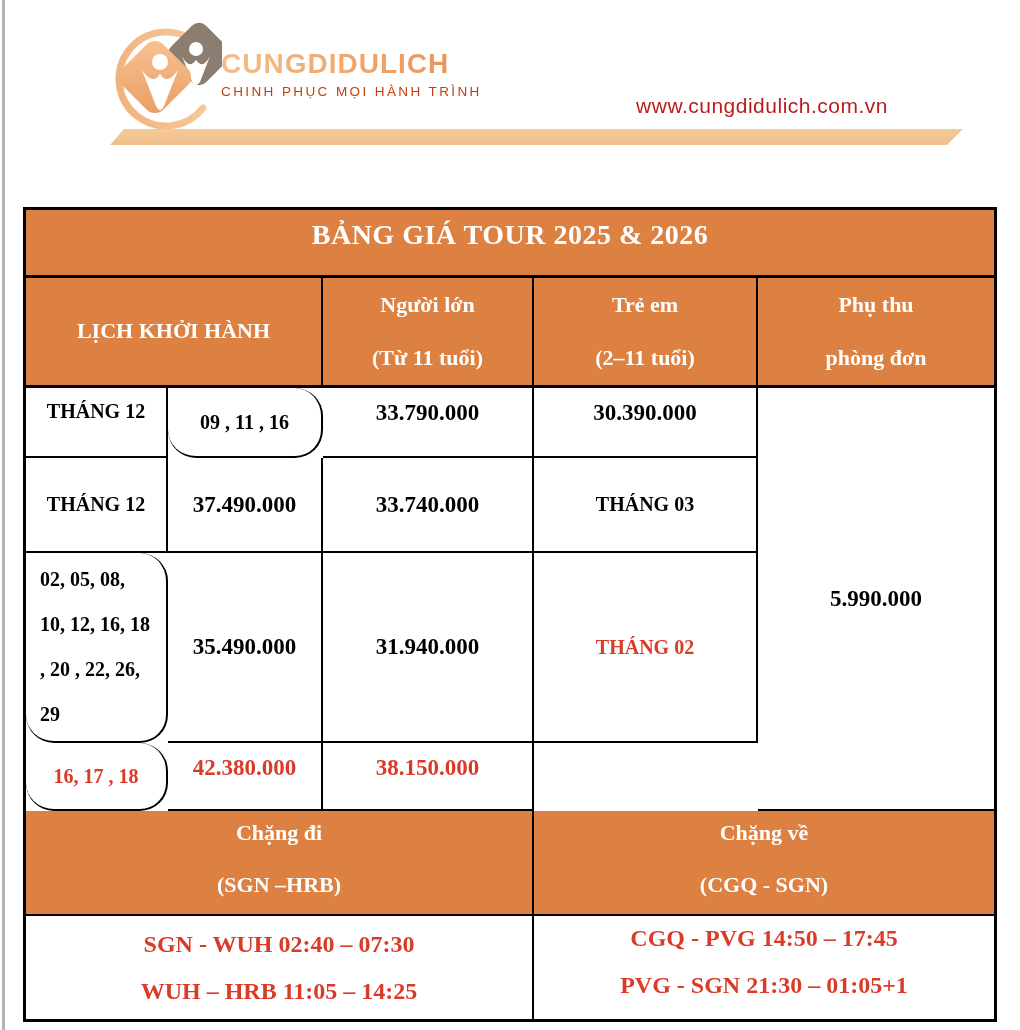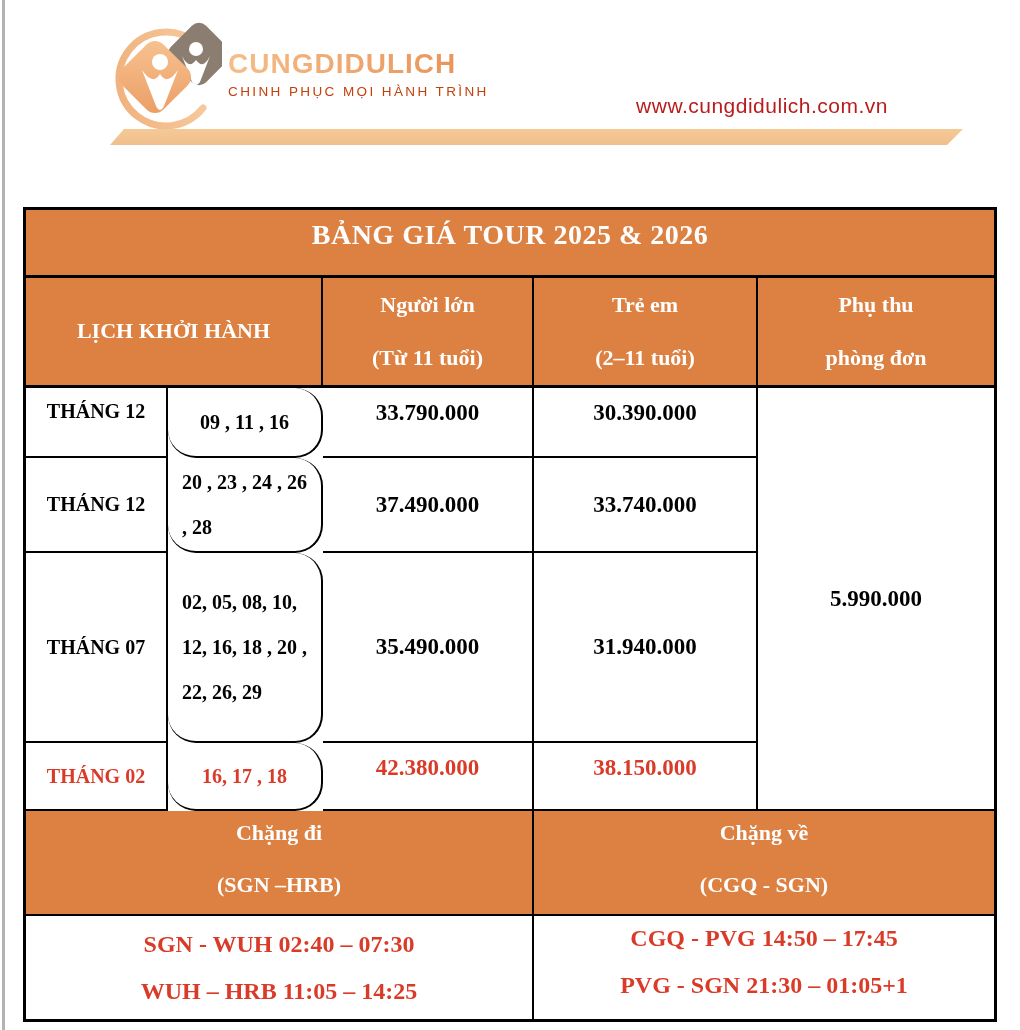--- a/index.html
+++ b/index.html
@@ -6,21 +6,21 @@
   html,body { width:1020px; height:1030px; background:#ffffff; overflow:hidden;
               font-family:"Liberation Serif","DejaVu Serif",serif; }
   #page { position:relative; width:1020px; height:1030px; background:#fff; }
 
   
   .page-edge { position:absolute; left:2px; top:0; width:3px; height:100%; background:#b3b3b3; }
 
   
   .letterhead { position:absolute; left:0; top:0; width:1020px; height:170px; }
   .logo-wrap { position:absolute; left:112px; top:20px; width:110px; height:112px; }
-  .brand-block { position:absolute; left:228px; top:48px; }
+  .brand-block { position:absolute; left:221px; top:48px; }
   .brand { font-family:"Liberation Sans","DejaVu Sans",sans-serif; font-weight:bold;
            font-size:28px; letter-spacing:1px;
            color:#efa56b; background:linear-gradient(90deg,#f6bd88,#e78f54);
            -webkit-background-clip:text; background-clip:text; -webkit-text-fill-color:transparent; }
   .tagline { font-family:"Liberation Sans","DejaVu Sans",sans-serif; font-size:13.5px;
              letter-spacing:2.4px; color:#c2410c; margin-top:4px; }
   .website { position:absolute; right:132px; top:94px; font-family:"Liberation Sans","DejaVu Sans",sans-serif;
              font-size:21px; color:#b91c1c; letter-spacing:0.5px; }
   .tan-bar { position:absolute; left:110px; top:129px; width:853px; height:16px;
              background:linear-gradient(180deg,#f5c997,#f0bf8b);
@@ -120,25 +120,24 @@
     </div>
 
     <div class="cell month top-align">THÁNG 12</div>
     <div class="cell dates top-align">09 , 11 , 16</div>
     <div class="cell price top-align">33.790.000</div>
     <div class="cell price top-align">30.390.000</div>
 
     <div class="cell surcharge no-r">5.990.000</div>
 
     <div class="cell month">THÁNG 12</div>
-    <div class="cell dates">20 , 23 , 24 , 26 , 28</div>
     <div class="cell price">37.490.000</div>
     <div class="cell price">33.740.000</div>
 
-    <div class="cell month">THÁNG 07</div>
+    <div class="cell month">THÁNG 03</div>
     <div class="cell dates">02, 05, 08, 10, 12, 16, 18 , 20 , 22, 26, 29</div>
     <div class="cell price">35.490.000</div>
     <div class="cell price">31.940.000</div>
 
     <div class="cell month red">THÁNG 02</div>
     <div class="cell dates red">16, 17 , 18</div>
     <div class="cell price red top-align">42.380.000</div>
     <div class="cell price red top-align">38.150.000</div>
 
     <div class="cell orange leg-hdr leg-out">

